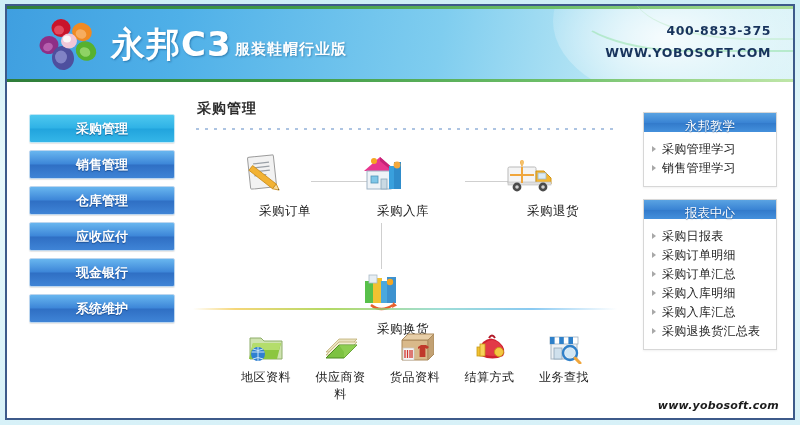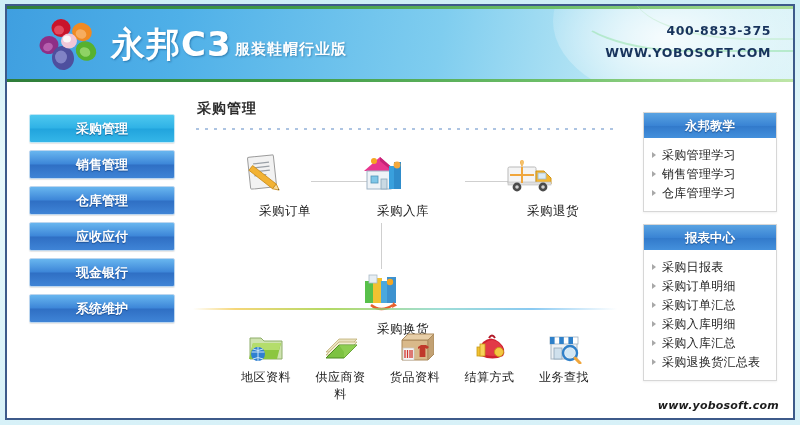--- a/index.html
+++ b/index.html
@@ -94,21 +94,21 @@
   }
   .quick{position:absolute;left:42px;top:228px;width:360px;display:flex;justify-content:space-between;font-family:Liberation Serif, serif;}
   .q{width:62px;text-align:center;cursor:pointer;}
   .q .ic{height:40px;display:flex;align-items:flex-end;justify-content:center;}
   .q .lbl{font-size:12px;color:#1b1b1b;margin-top:5px;letter-spacing:.5px;}
 
   
   .right{position:absolute;left:636px;top:30px;width:134px;}
   .card{border:1px solid #d7d7d7;background:#fff;margin-bottom:12px;box-shadow:0 1px 2px rgba(0,0,0,.06);}
   .card-hd{
-    height:25px;line-height:25px;text-align:center;color:#fff;font-size:12.5px;font-weight:bold;
+    height:19px;line-height:25px;text-align:center;color:#fff;font-size:12.5px;font-weight:normal;
     background:linear-gradient(180deg,#5aa3e2 0%,#3a84d4 50%,#3179ca 51%,#4490dc 100%);
     text-shadow:0 1px 1px rgba(0,40,90,.5);
   }
   .card-bd{padding:8px 0 8px 0;}
   .li{font-size:12px;color:#222;line-height:19px;padding-left:18px;position:relative;cursor:pointer;letter-spacing:.3px;}
   .li:before{content:"";position:absolute;left:8px;top:6px;width:0;height:0;
     border-left:4px solid #a8a8a8;border-top:3px solid transparent;border-bottom:3px solid transparent;}
 
   .footer-url{
     position:absolute;right:14px;bottom:6px;font-size:11px;font-style:italic;font-weight:bold;
@@ -330,21 +330,20 @@
         </div>
       </div>
 
       <div class="right">
 
         <div class="card">
           <div class="card-hd">永邦教学</div>
           <div class="card-bd">
             <div class="li">采购管理学习</div>
             <div class="li">销售管理学习</div>
-            <div class="li">仓库管理学习</div>
           </div>
         </div>
 
         <div class="card">
           <div class="card-hd">报表中心</div>
           <div class="card-bd">
             <div class="li">采购日报表</div>
             <div class="li">采购订单明细</div>
             <div class="li">采购订单汇总</div>
             <div class="li">采购入库明细</div>

